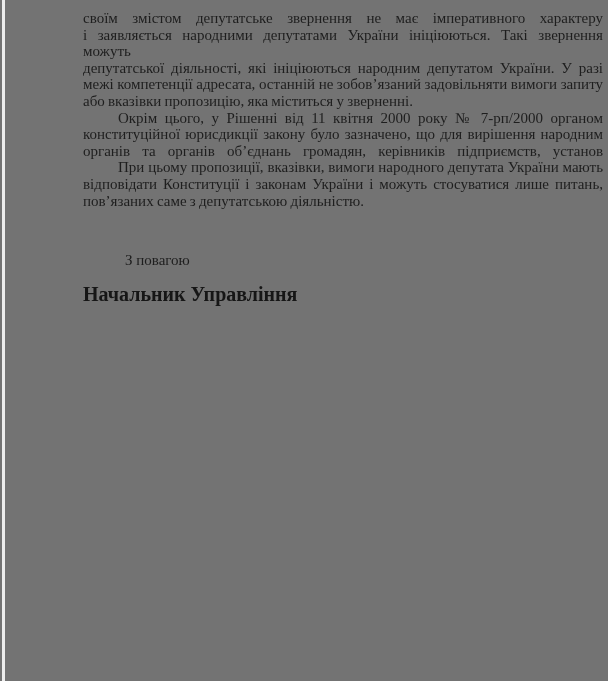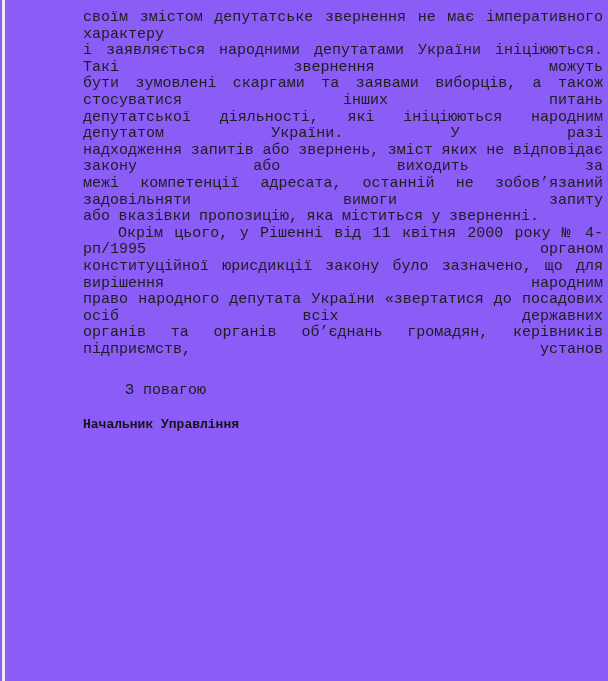--- a/index.html
+++ b/index.html
@@ -4,23 +4,23 @@
 <style>
   html, body {
     margin: 0;
     padding: 0;
     background: #ffffff;
   }
   .page {
     position: relative;
     width: 608px;
     height: 681px;
-    background: #8b5cf6;
+    background: #737373;
     overflow: hidden;
-    font-family: Liberation Mono, monospace;
+    font-family: Liberation Serif, serif;
   }
   .scan-edge {
     position: absolute;
     left: 2px;
     top: 0;
     width: 3px;
     height: 100%;
     background: #ededed;
   }
   .content {
@@ -38,55 +38,57 @@
     text-align-last: justify;
     word-spacing: -0.5px;
   }
   .line.last {
     text-align-last: left;
   }
   .line.indent {
     text-indent: 35px;
   }
   .closing {
-    margin-top: 25px;
+    margin-top: 43px;
     text-indent: 42px;
   }
   .sig-row {
     margin-top: 17px;
     display: flex;
     justify-content: space-between;
     align-items: baseline;
     font-weight: bold;
-    font-size: 13px;
+    font-size: 20px;
     padding-right: 23px;
     color: #161616;
   }
 </style>
 </head>
 <body>
 
 <div class="page">
   <div class="scan-edge"></div>
   <div class="content">
     <div id="paragraphs">
         <div class="para">
           <div class="line">своїм змістом депутатське звернення не має імперативного характеру</div>
           <div class="line">і заявляється народними депутатами України ініціюються. Такі звернення можуть</div>
-          <div class="line">бути зумовлені скаргами та заявами виборців, а також стосуватися інших питань</div>
           <div class="line">депутатської діяльності, які ініціюються народним депутатом України. У разі</div>
-          <div class="line">надходження запитів або звернень, зміст яких не відповідає закону або виходить за</div>
           <div class="line">межі компетенції адресата, останній не зобов’язаний задовільняти вимоги запиту</div>
           <div class="line last">або вказівки пропозицію, яка міститься у зверненні.</div>
         </div>
         <div class="para">
-          <div class="line indent">Окрім цього, у Рішенні від 11 квітня 2000 року № 4-рп/1995 органом</div>
+          <div class="line indent">Окрім цього, у Рішенні від 11 квітня 2000 року № 7-рп/2000 органом</div>
           <div class="line">конституційної юрисдикції закону було зазначено, що для вирішення народним</div>
-          <div class="line">право народного депутата України «звертатися до посадових осіб всіх державних</div>
           <div class="line">органів та органів об’єднань громадян, керівників підприємств, установ</div>
+        </div>
+        <div class="para">
+          <div class="line indent">При цьому пропозиції, вказівки, вимоги народного депутата України мають</div>
+          <div class="line">відповідати Конституції і законам України і можуть стосуватися лише питань,</div>
+          <div class="line last">пов’язаних саме з депутатською діяльністю.</div>
         </div>
       </div>
     <div class="closing">З повагою</div>
     <div class="sig-row">
       <span>Начальник Управління</span>
     </div>
   </div>
 </div>
 
 </body></html>

